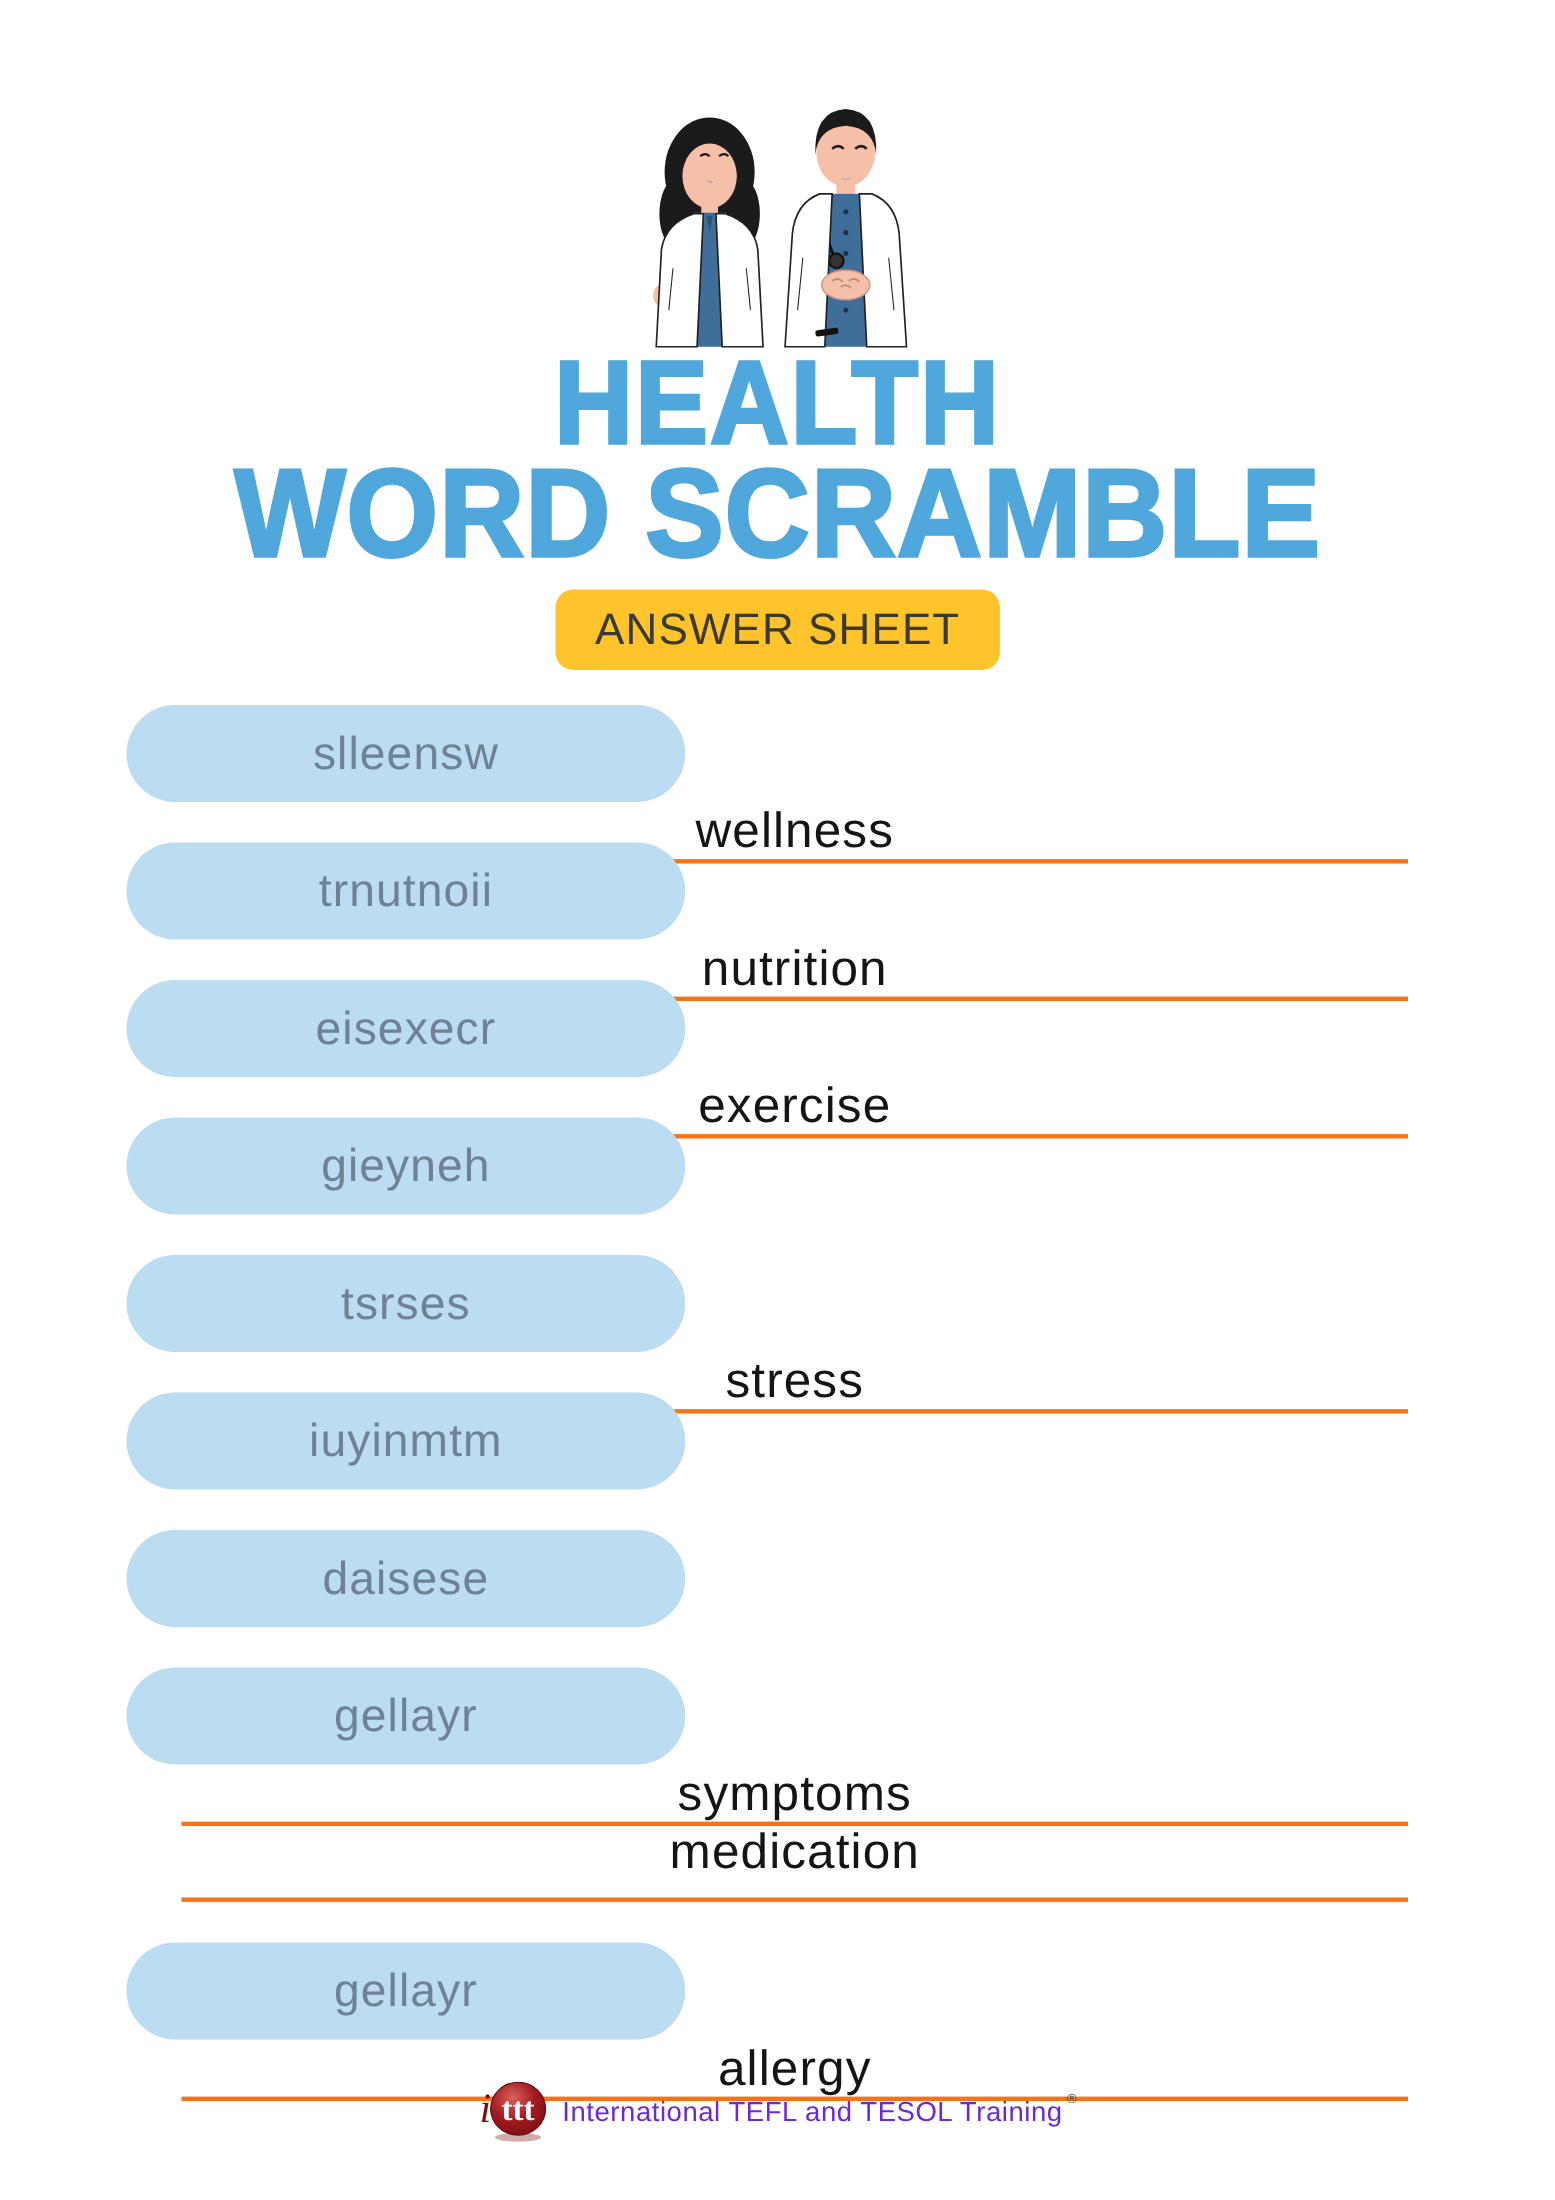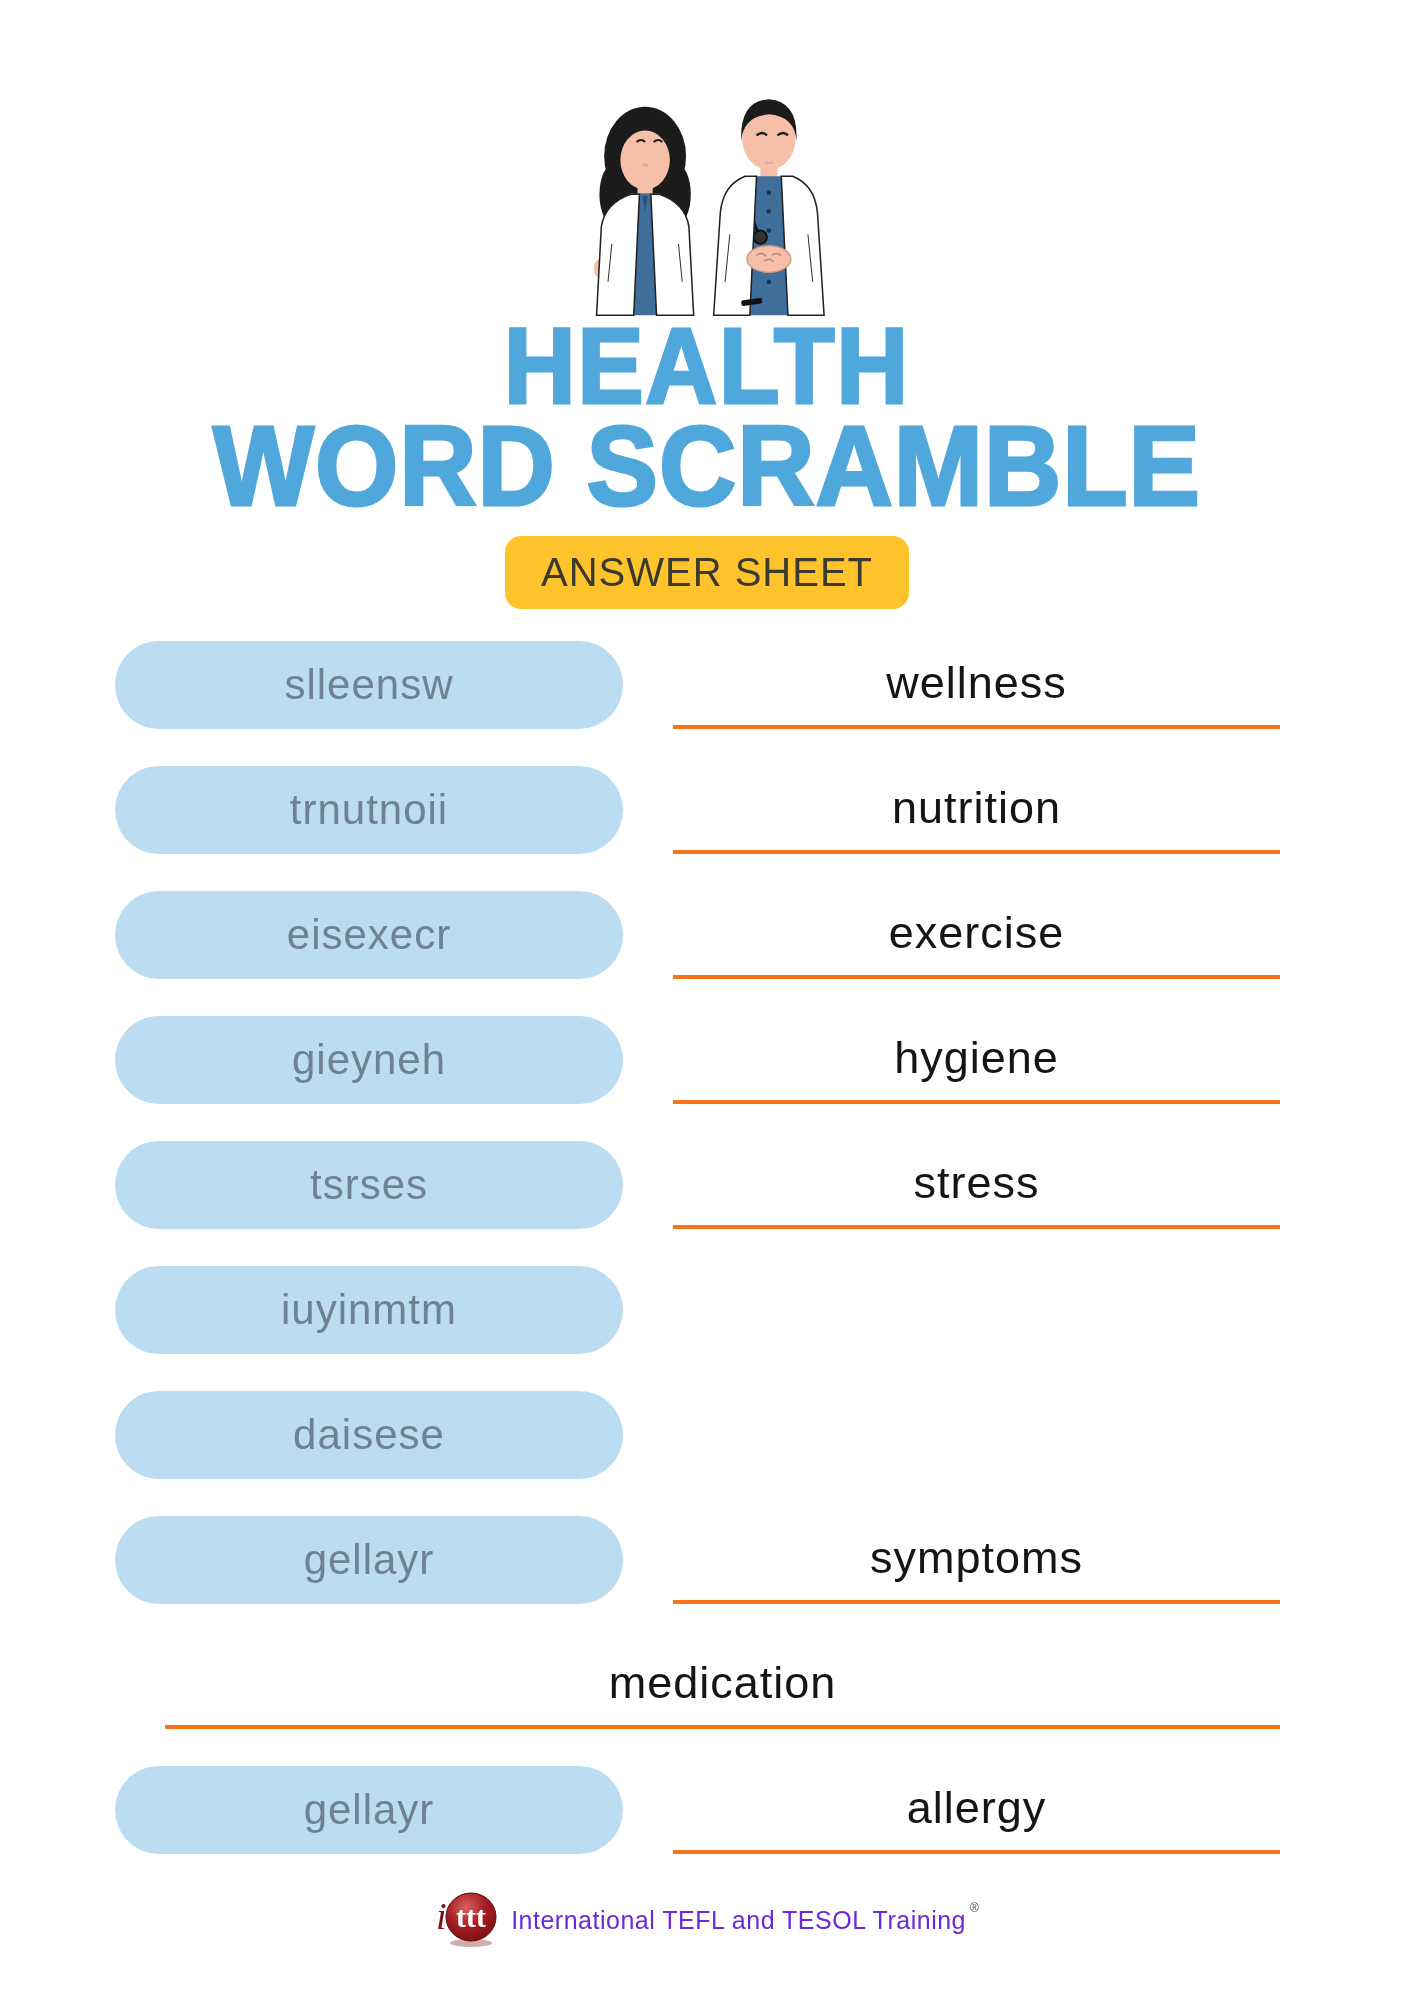--- a/index.html
+++ b/index.html
@@ -30,21 +30,21 @@
   }
   .badge-row { display: flex; justify-content: center; margin-top: 16px; }
   .badge {
     background: #FFC32B; color: #3A3A30;
     font-size: 40px; letter-spacing: 1px; font-weight: 500;
     padding: 14px 36px; border-radius: 16px;
   }
 
   
   .content { margin-top: 32px; padding-left: 115px; padding-right: 134px; }
-  .row { display: flex; align-items: stretch; height: 88px; margin-bottom: 37px; }
+  .row { display: flex; align-items: stretch; height: 88px; margin-bottom: 37px; flex-direction: column; }
   .pill {
     width: 508px; height: 88px; flex: none;
     background: #BCDCF1; border-radius: 44px;
     display: flex; align-items: center; justify-content: center;
   }
   .pill-text { color: #6F8294; font-size: 42px; letter-spacing: 1px; }
   .answer {
     flex: 1; margin-left: 50px;
     border-bottom: 4px solid #f97316;
     display: flex; align-items: center; justify-content: center;
@@ -147,23 +147,20 @@
       </div>
       <div class="answer">
         <span class="answer-text">exercise</span>
       </div>
     </div>
 
     <div class="row">
       <div class="pill">
         <span class="pill-text">gieyneh</span>
       </div>
-      <div class="answer">
-        <span class="answer-text">hygiene</span>
-      </div>
     </div>
 
     <div class="row">
       <div class="pill">
         <span class="pill-text">tsrses</span>
       </div>
       <div class="answer">
         <span class="answer-text">stress</span>
       </div>
     </div>

